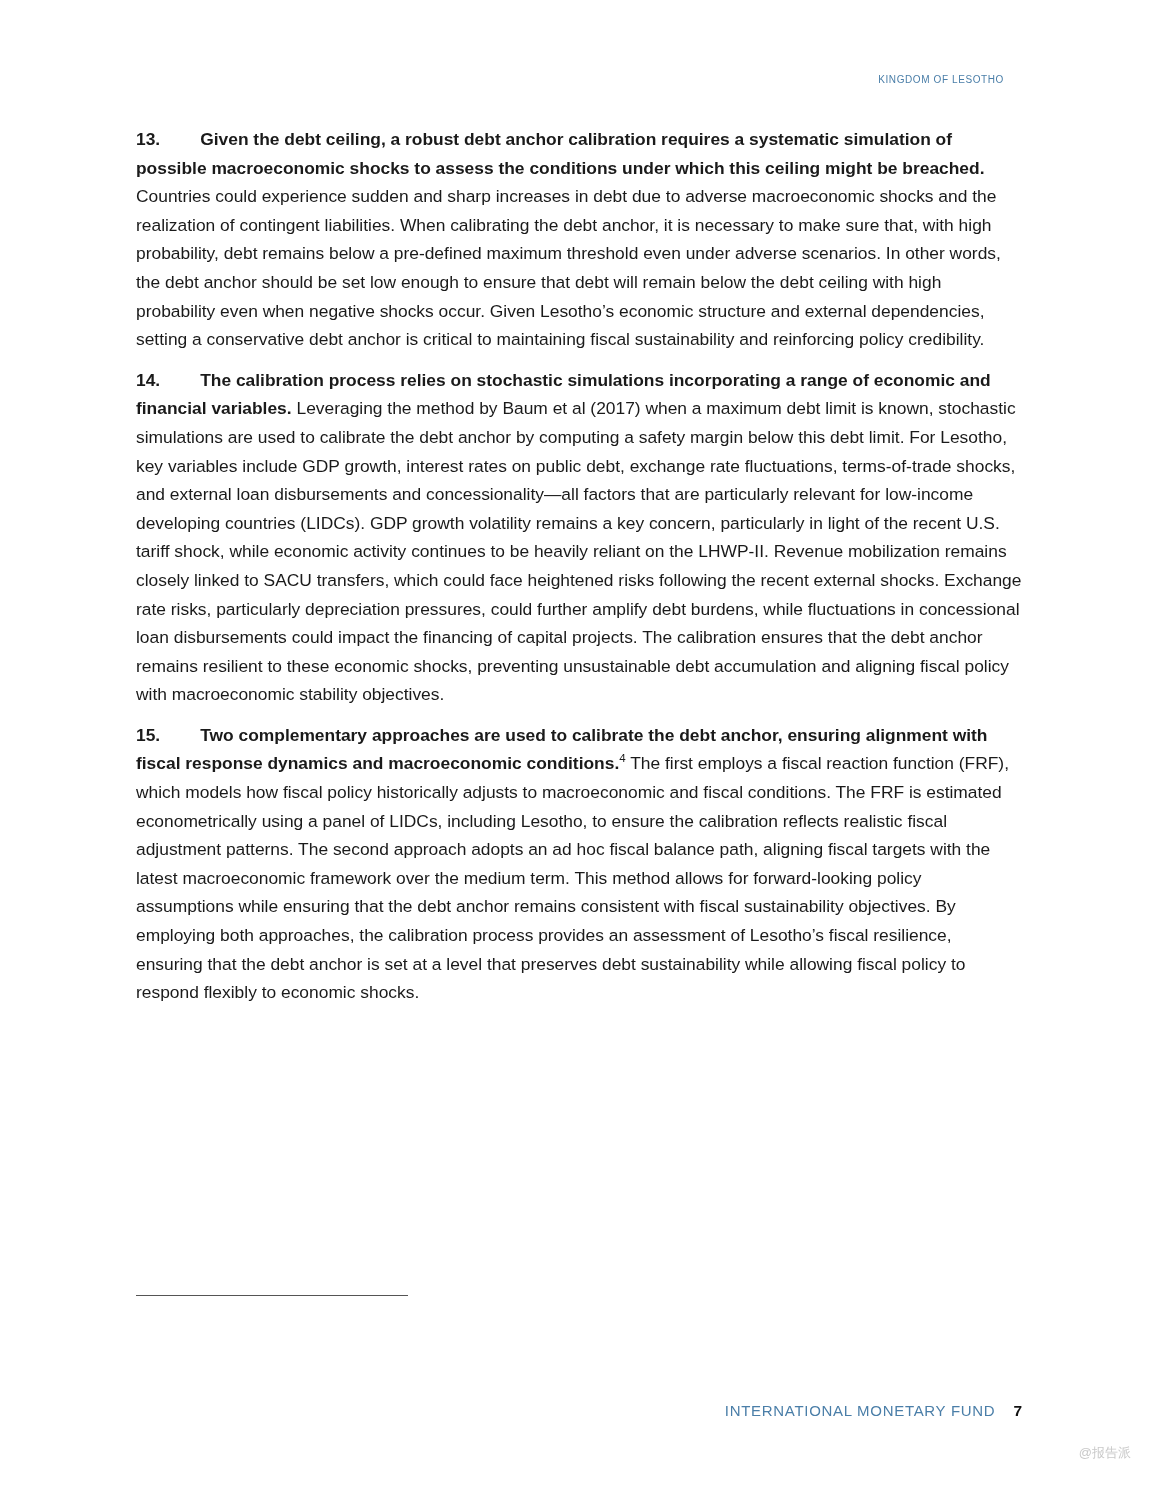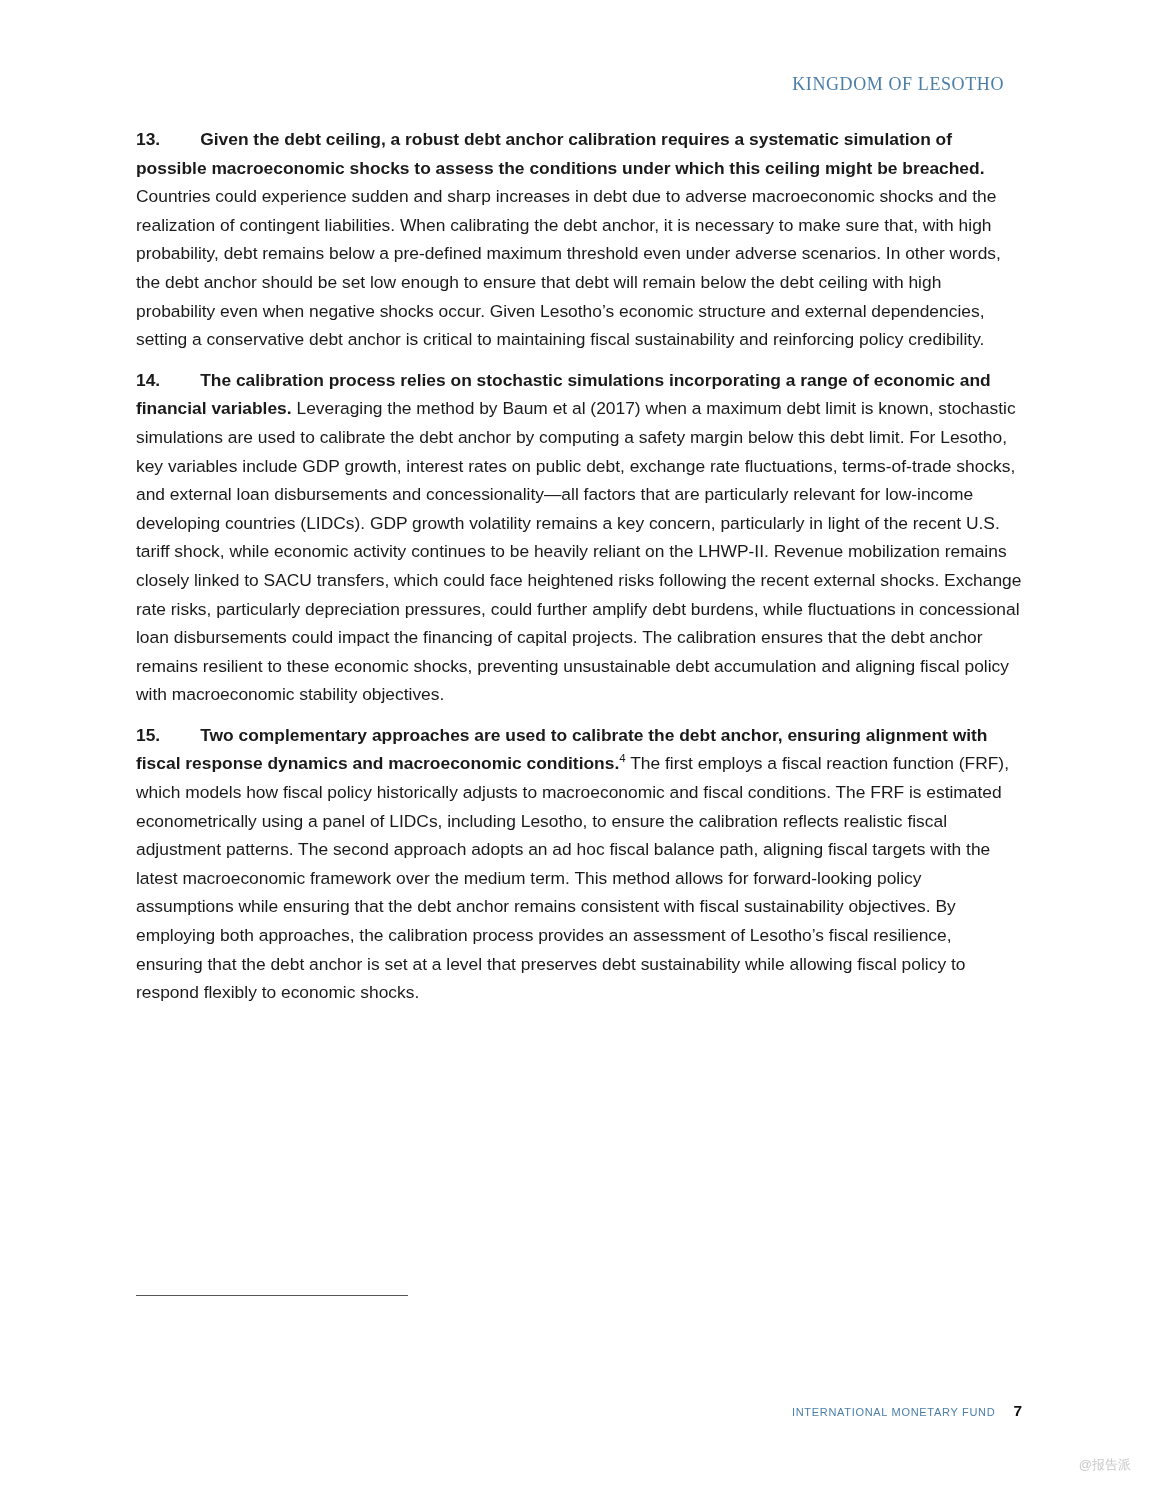--- a/index.html
+++ b/index.html
@@ -19,24 +19,24 @@
     position: absolute;
     top: 0; left: 0;
     width: 1159px;
     height: 1500px;
     background: #ffffff;
   }
   .header {
     position: absolute;
     top: 74px;
     right: 155px;
-    font-size: 18px;
+    font-size: 10px;
     letter-spacing: 0.6px;
     color: #4a7ea8;
-    font-family: Liberation Serif, serif;
+    font-family: Liberation Sans, sans-serif;
   }
   .content {
     position: absolute;
     top: 125px;
     left: 136px;
     width: 886px;
   }
   p.para {
     margin: 0 0 0 0;
     font-size: 17.4px;
@@ -85,32 +85,32 @@
   }
   .footer {
     position: absolute;
     bottom: 80px;
     right: 137px;
     display: flex;
     align-items: baseline;
     gap: 18px;
   }
   .footer-title {
-    font-size: 11px;
+    font-size: 15px;
     letter-spacing: 0.7px;
     color: #4a7ea8;
   }
   .footer-page {
     font-size: 15.5px;
     font-weight: bold;
     color: #111;
   }
   .watermark {
     position: absolute;
-    bottom: 26px;
+    bottom: 38px;
     right: 28px;
     font-size: 13px;
     color: #c9c9c9;
   }
 </style>
 </head>
 <body>
 
 <div class="page">
 

